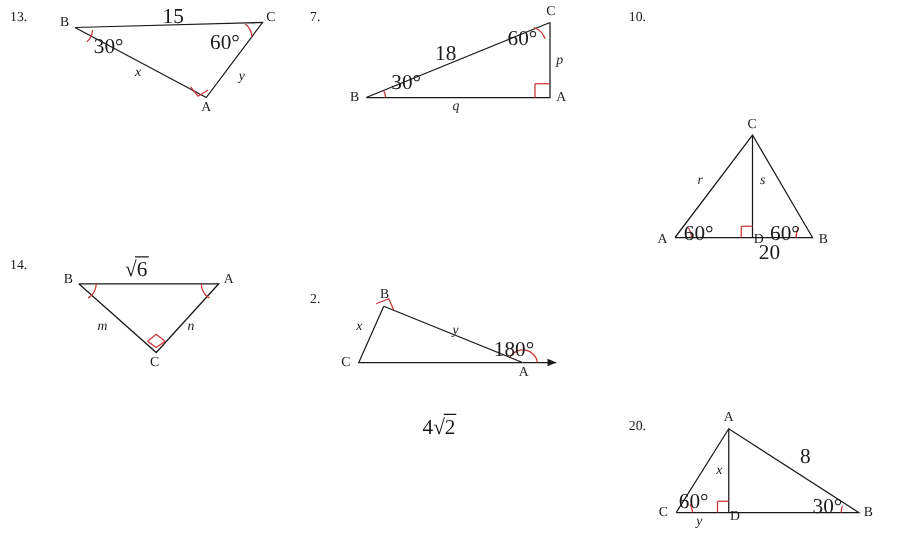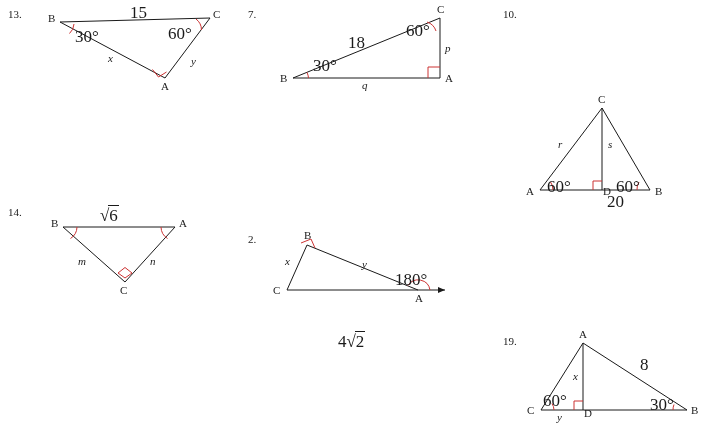--- a/index.html
+++ b/index.html
@@ -182,21 +182,21 @@
   <span class="lbl up" style="left:160px; top:185px;">B</span>
   <span class="lbl up" style="left:108px; top:185px;">D</span>
   <span class="lbl" style="left:63px; top:138px;">r</span>
   <span class="lbl" style="left:113px; top:138px;">s</span>
   <span class="num" style="left:52px; top:177px;">60°</span>
   <span class="num" style="left:121px; top:177px;">60°</span>
   <span class="num" style="left:112px; top:192px;">20</span>
 </div>
 
 <div class="problem" style="left:495px; top:325px; width:225px; height:107px;">
-  <span class="pnum" style="left:8px; top:10px;">19.</span>
+  <span class="pnum" style="left:8px; top:10px;">20.</span>
 
   <svg class="fig" style="left:0px; top:0px;" width="225" height="107">
 
     <polyline class="stroke" points="46,85 192,85 88,18 46,85"></polyline>
     <line class="stroke" x1="88" y1="18" x2="88" y2="85"></line>
 
     <polyline class="redstroke" points="79,76 79,85"></polyline>
     <polyline class="redstroke" points="79,76 88,76"></polyline>
 
     <path class="redstroke" d="M 57 78.5 A 13 13 0 0 1 59 85"></path>

